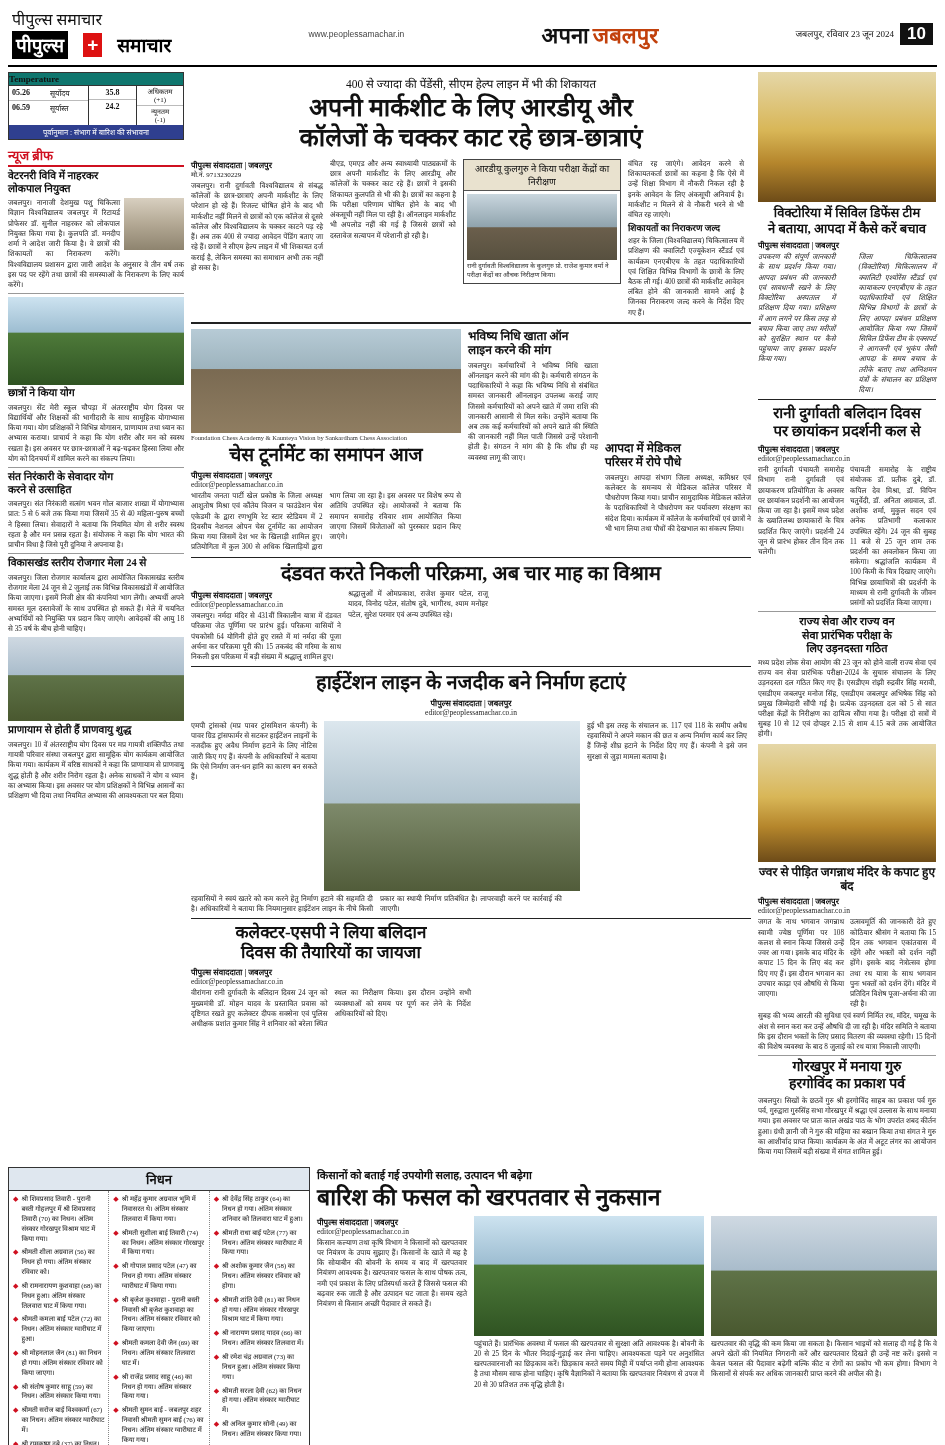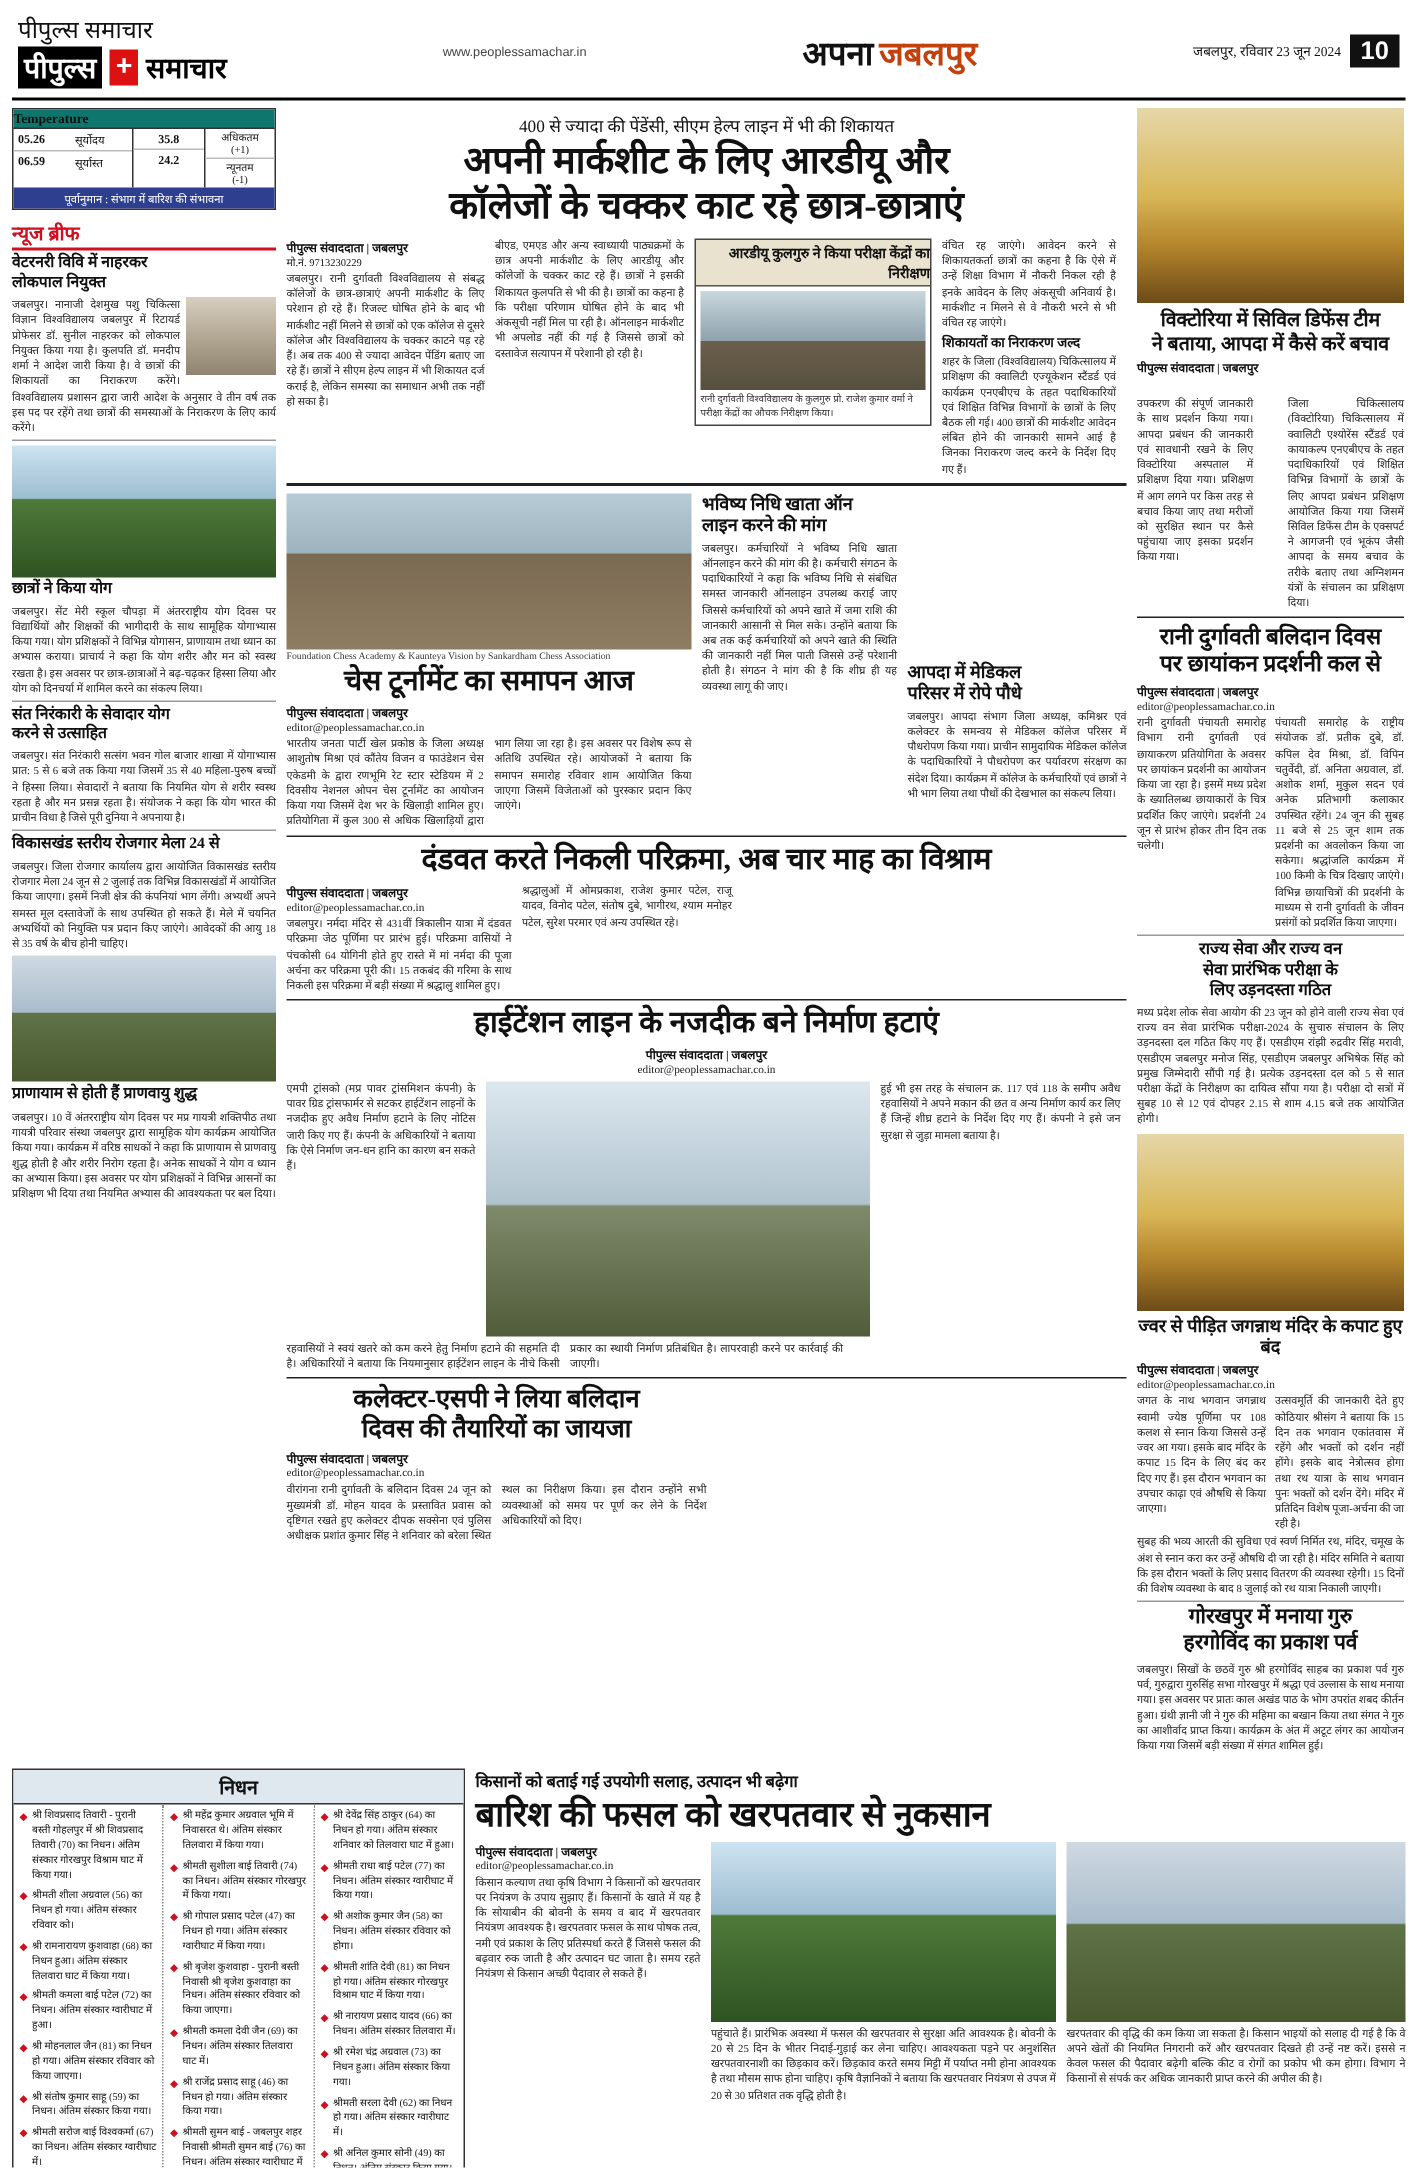--- a/index.html
+++ b/index.html
@@ -9,21 +9,21 @@
     background:#ffffff;
     font-family:"Liberation Serif", serif;
     color:#111;
     position:relative;
   }
   .page { width:945px; height:1445px; position:relative; padding:6px 8px; }
 
   
   .masthead { display:flex; align-items:center; justify-content:space-between;
       border-bottom:2px solid #000; padding:2px 4px 6px 4px; }
-  .logo { display:flex; align-items:center; gap:5px; }
+  .logo { display:flex; align-items:center; gap:15px; }
   .logo .l1 { background:#000; color:#fff; font-weight:bold; font-size:19px; padding:1px 4px;
       font-family:"Liberation Sans", sans-serif; }
   .logo .l2 { background:#d11; color:#fff; font-weight:bold; font-size:19px; padding:1px 4px;
       font-family:"Liberation Sans", sans-serif;}
   .logo .l3 { color:#000; font-weight:bold; font-size:19px;
       font-family:"Liberation Sans", sans-serif;}
   .website { font-size:8.5px; color:#444; font-family:"Liberation Sans", sans-serif; }
   .centerhead { display:flex; align-items:center; gap:4px; }
   .centerhead .c1 { font-size:22px; font-weight:bold; color:#111; }
   .centerhead .c2 { font-size:22px; font-weight:bold; color:#c2410c; }
@@ -77,21 +77,21 @@
   .wright { width:46px; text-align:center; font-size:7px; }
   .wfoot { background:#2f3f8f; color:#fff; font-size:7.5px; text-align:center; padding:2px 0; }
 
   .briefhead { color:#cf1020; font-weight:bold; font-size:13px; border-bottom:2px solid #cf1020;
       padding-bottom:1px; margin-bottom:3px; }
   .minihead { font-weight:bold; font-size:10.5px; line-height:1.2; }
   .midhead { font-weight:bold; font-size:13px; line-height:1.2; text-align:center;}
   .bighead { font-weight:bold; font-size:20px; line-height:1.18; text-align:center; }
   .hugehead { font-weight:bold; font-size:25px; line-height:1.2; text-align:center; }
   .boxnews { border:1px solid #555; padding:3px; }
-  .boxnews .bh { background:#e9e2cf; text-align:right; font-weight:bold; font-size:9.5px;
+  .boxnews .bh { background:#e9e2cf; text-align:center; font-weight:normal; font-size:9.5px;
       padding:2px 0; margin:-3px -3px 3px -3px; border-bottom:1px solid #555; }
 
   .nidhan { border:1px solid #333; margin-top:4px; }
   .nidhan .nh { background:#dfe7ef; text-align:center; font-weight:bold; font-size:13px;
       padding:2px 0; border-bottom:1px solid #333; }
   .nidhan .ncols { display:flex; font-size:6.8px; line-height:1.45; }
   .nidhan .ncols > div { flex:1; padding:3px 4px; border-right:1px dotted #888; }
   .nidhan .ncols > div:last-child { border-right:none; }
   .nitem { margin-bottom:4px; display:flex; gap:3px; }
   .nitem .bullet { color:#cf1020; font-size:7px; }
@@ -295,21 +295,21 @@
         </div>
       </div>
     </div>
 
     <div class="c" style="width:178px;">
 
       <div class="photo ph-d" style="width:100%;height:130px;"></div>
       <div class="midhead" style="margin-top:3px;">विक्टोरिया में सिविल डिफेंस टीम</div>
       <div class="midhead">ने बताया, आपदा में कैसे करें बचाव</div>
       <div class="byline" style="margin-top:3px;">पीपुल्स संवाददाता | जबलपुर</div>
-      <div style="display:flex;gap:23px;margin-top:14px;">
+      <div style="display:flex;gap:23px;margin-top:2px;font-style:italic;">
         <div style="flex:1;" class="body">उपकरण की संपूर्ण जानकारी के साथ प्रदर्शन किया गया। आपदा प्रबंधन की जानकारी एवं सावधानी रखने के लिए विक्टोरिया अस्पताल में प्रशिक्षण दिया गया। प्रशिक्षण में आग लगने पर किस तरह से बचाव किया जाए तथा मरीजों को सुरक्षित स्थान पर कैसे पहुंचाया जाए इसका प्रदर्शन किया गया।</div>
         <div style="flex:1;" class="body">जिला चिकित्सालय (विक्टोरिया) चिकित्सालय में क्वालिटी एश्योरेंस स्टैंडर्ड एवं कायाकल्प एनएबीएच के तहत पदाधिकारियों एवं शिक्षित विभिन्न विभागों के छात्रों के लिए आपदा प्रबंधन प्रशिक्षण आयोजित किया गया जिसमें सिविल डिफेंस टीम के एक्सपर्ट ने आगजनी एवं भूकंप जैसी आपदा के समय बचाव के तरीके बताए तथा अग्निशमन यंत्रों के संचालन का प्रशिक्षण दिया।</div>
       </div>
 
       <div class="rule"></div>
 
       <div class="midhead" style="font-size:15px;color:#111;">रानी दुर्गावती बलिदान दिवस</div>
       <div class="midhead" style="font-size:15px;color:#111;">पर छायांकन प्रदर्शनी कल से</div>
       <div class="byline" style="margin-top:3px;">पीपुल्स संवाददाता | जबलपुर</div>
       <div class="mail">editor@peoplessamachar.co.in</div>

